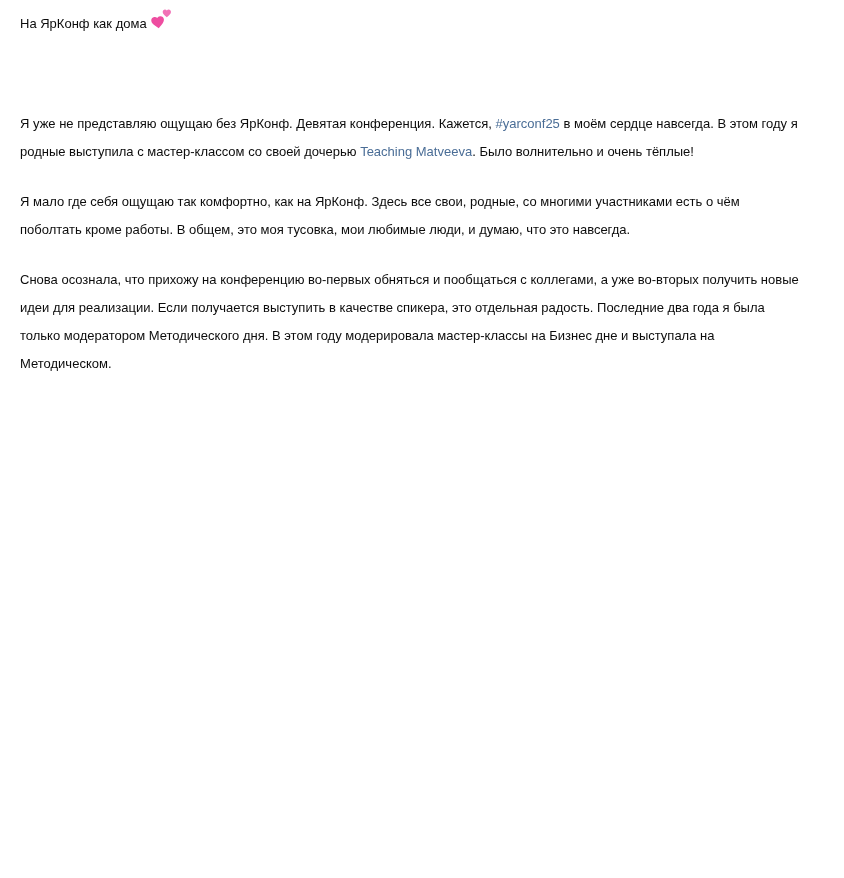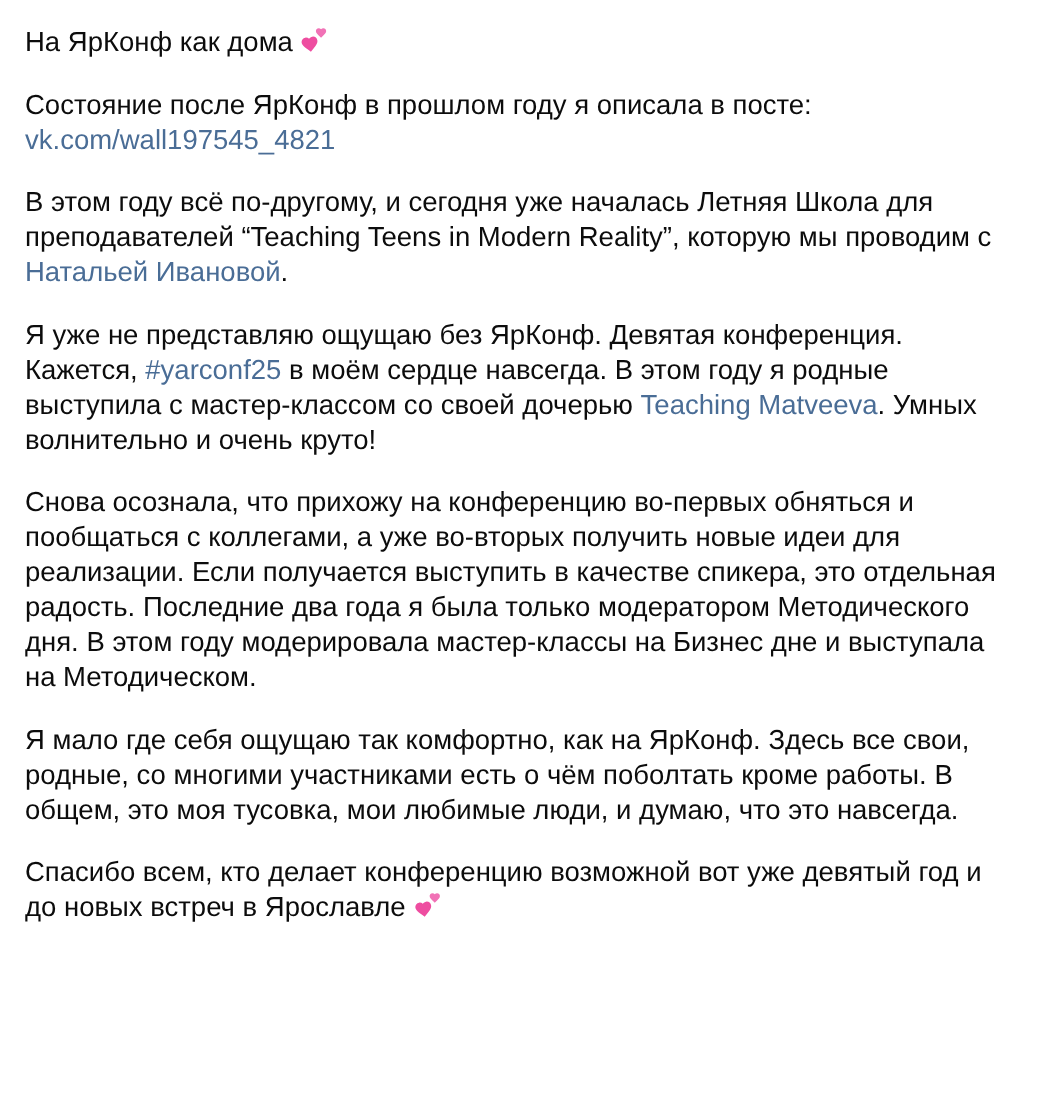--- a/index.html
+++ b/index.html
@@ -12,24 +12,24 @@
   * { box-sizing: border-box; }
   html, body { margin: 0; padding: 0; }
   body {
     width: 844px;
     height: 878px;
     background: var(--background);
     font-family: "Liberation Sans", sans-serif;
     overflow: hidden;
   }
   .post {
-    padding: 20px 20px 0 20px;
+    padding: 8px 20px 0 20px;
     width: 824px;
     color: var(--text);
-    font-size: 22px;
+    font-size: 13px;
     line-height: 28px;
     font-weight: 400;
   }
   .post p { margin: 0 0 22px 0; }
   a.link {
     color: var(--link);
     text-decoration: none;
     cursor: pointer;
   }
   .emoji {
@@ -44,29 +44,24 @@
 </head>
 <body>
 
 <div class="post">
 
   <p><span>На ЯрКонф как дома </span><span class="emoji"><svg width="23" height="24" viewBox="0 0 30 32" aria-hidden="true">
           <path class="heart-small" transform="translate(15.5,0.5) scale(0.55)" d="M12 21.35l-1.45-1.32C5.4 15.36 2 12.28 2 8.5 2 5.42 4.42 3 7.5 3c1.74 0 3.41.81 4.5 2.09C13.09 3.81 14.76 3 16.5 3 19.58 3 22 5.42 22 8.5c0 3.78-3.4 6.86-8.55 11.54L12 21.35z"></path>
           <path class="heart-big" transform="translate(0,9) scale(0.85) rotate(-8 12 12)" d="M12 21.35l-1.45-1.32C5.4 15.36 2 12.28 2 8.5 2 5.42 4.42 3 7.5 3c1.74 0 3.41.81 4.5 2.09C13.09 3.81 14.76 3 16.5 3 19.58 3 22 5.42 22 8.5c0 3.78-3.4 6.86-8.55 11.54L12 21.35z"></path>
         </svg></span></p>
 
-  <p><span>Состояние после ЯрКонф в прошлом году я описала в посте:</span><br><a class="link" href="#">vk.com/wall197545_4821</a></p>
+  <p><br></p>
 
-  <p><span>В этом году всё по-другому, и сегодня уже началась Летняя Школа для преподавателей “Teaching Teens in Modern Reality”, которую мы проводим с </span><a class="link" href="#">Натальей Ивановой</a><span>.</span></p>
 
-  <p><span>Я уже не представляю ощущаю без ЯрКонф. Девятая конференция. Кажется, </span><a class="link" href="#">#yarconf25</a><span> в моём сердце навсегда. В этом году я родные выступила с мастер-классом со своей дочерью </span><a class="link" href="#">Teaching Matveeva</a><span>. Умных волнительно и очень круто!</span></p>
+  <p><span>Я уже не представляю ощущаю без ЯрКонф. Девятая конференция. Кажется, </span><a class="link" href="#">#yarconf25</a><span> в моём сердце навсегда. В этом году я родные выступила с мастер-классом со своей дочерью </span><a class="link" href="#">Teaching Matveeva</a><span>. Было волнительно и очень тёплые!</span></p>
+
+  <p><span>Я мало где себя ощущаю так комфортно, как на ЯрКонф. Здесь все свои, родные, со многими участниками есть о чём поболтать кроме работы. В общем, это моя тусовка, мои любимые люди, и думаю, что это навсегда.</span></p>
 
   <p><span>Снова осознала, что прихожу на конференцию во-первых обняться и пообщаться с коллегами, а уже во-вторых получить новые идеи для реализации. Если получается выступить в качестве спикера, это отдельная радость. Последние два года я была только модератором Методического дня. В этом году модерировала мастер-классы на Бизнес дне и выступала на Методическом.</span></p>
 
-  <p><span>Я мало где себя ощущаю так комфортно, как на ЯрКонф. Здесь все свои, родные, со многими участниками есть о чём поболтать кроме работы. В общем, это моя тусовка, мои любимые люди, и думаю, что это навсегда.</span></p>
 
-
-  <p><span>Спасибо всем, кто делает конференцию возможной вот уже девятый год и до новых встреч в Ярославле </span><span class="emoji"><svg width="23" height="24" viewBox="0 0 30 32" aria-hidden="true">
-          <path class="heart-small" transform="translate(15.5,0.5) scale(0.55)" d="M12 21.35l-1.45-1.32C5.4 15.36 2 12.28 2 8.5 2 5.42 4.42 3 7.5 3c1.74 0 3.41.81 4.5 2.09C13.09 3.81 14.76 3 16.5 3 19.58 3 22 5.42 22 8.5c0 3.78-3.4 6.86-8.55 11.54L12 21.35z"></path>
-          <path class="heart-big" transform="translate(0,9) scale(0.85) rotate(-8 12 12)" d="M12 21.35l-1.45-1.32C5.4 15.36 2 12.28 2 8.5 2 5.42 4.42 3 7.5 3c1.74 0 3.41.81 4.5 2.09C13.09 3.81 14.76 3 16.5 3 19.58 3 22 5.42 22 8.5c0 3.78-3.4 6.86-8.55 11.54L12 21.35z"></path>
-        </svg></span></p>
 
 </div>
 
 </body></html>

